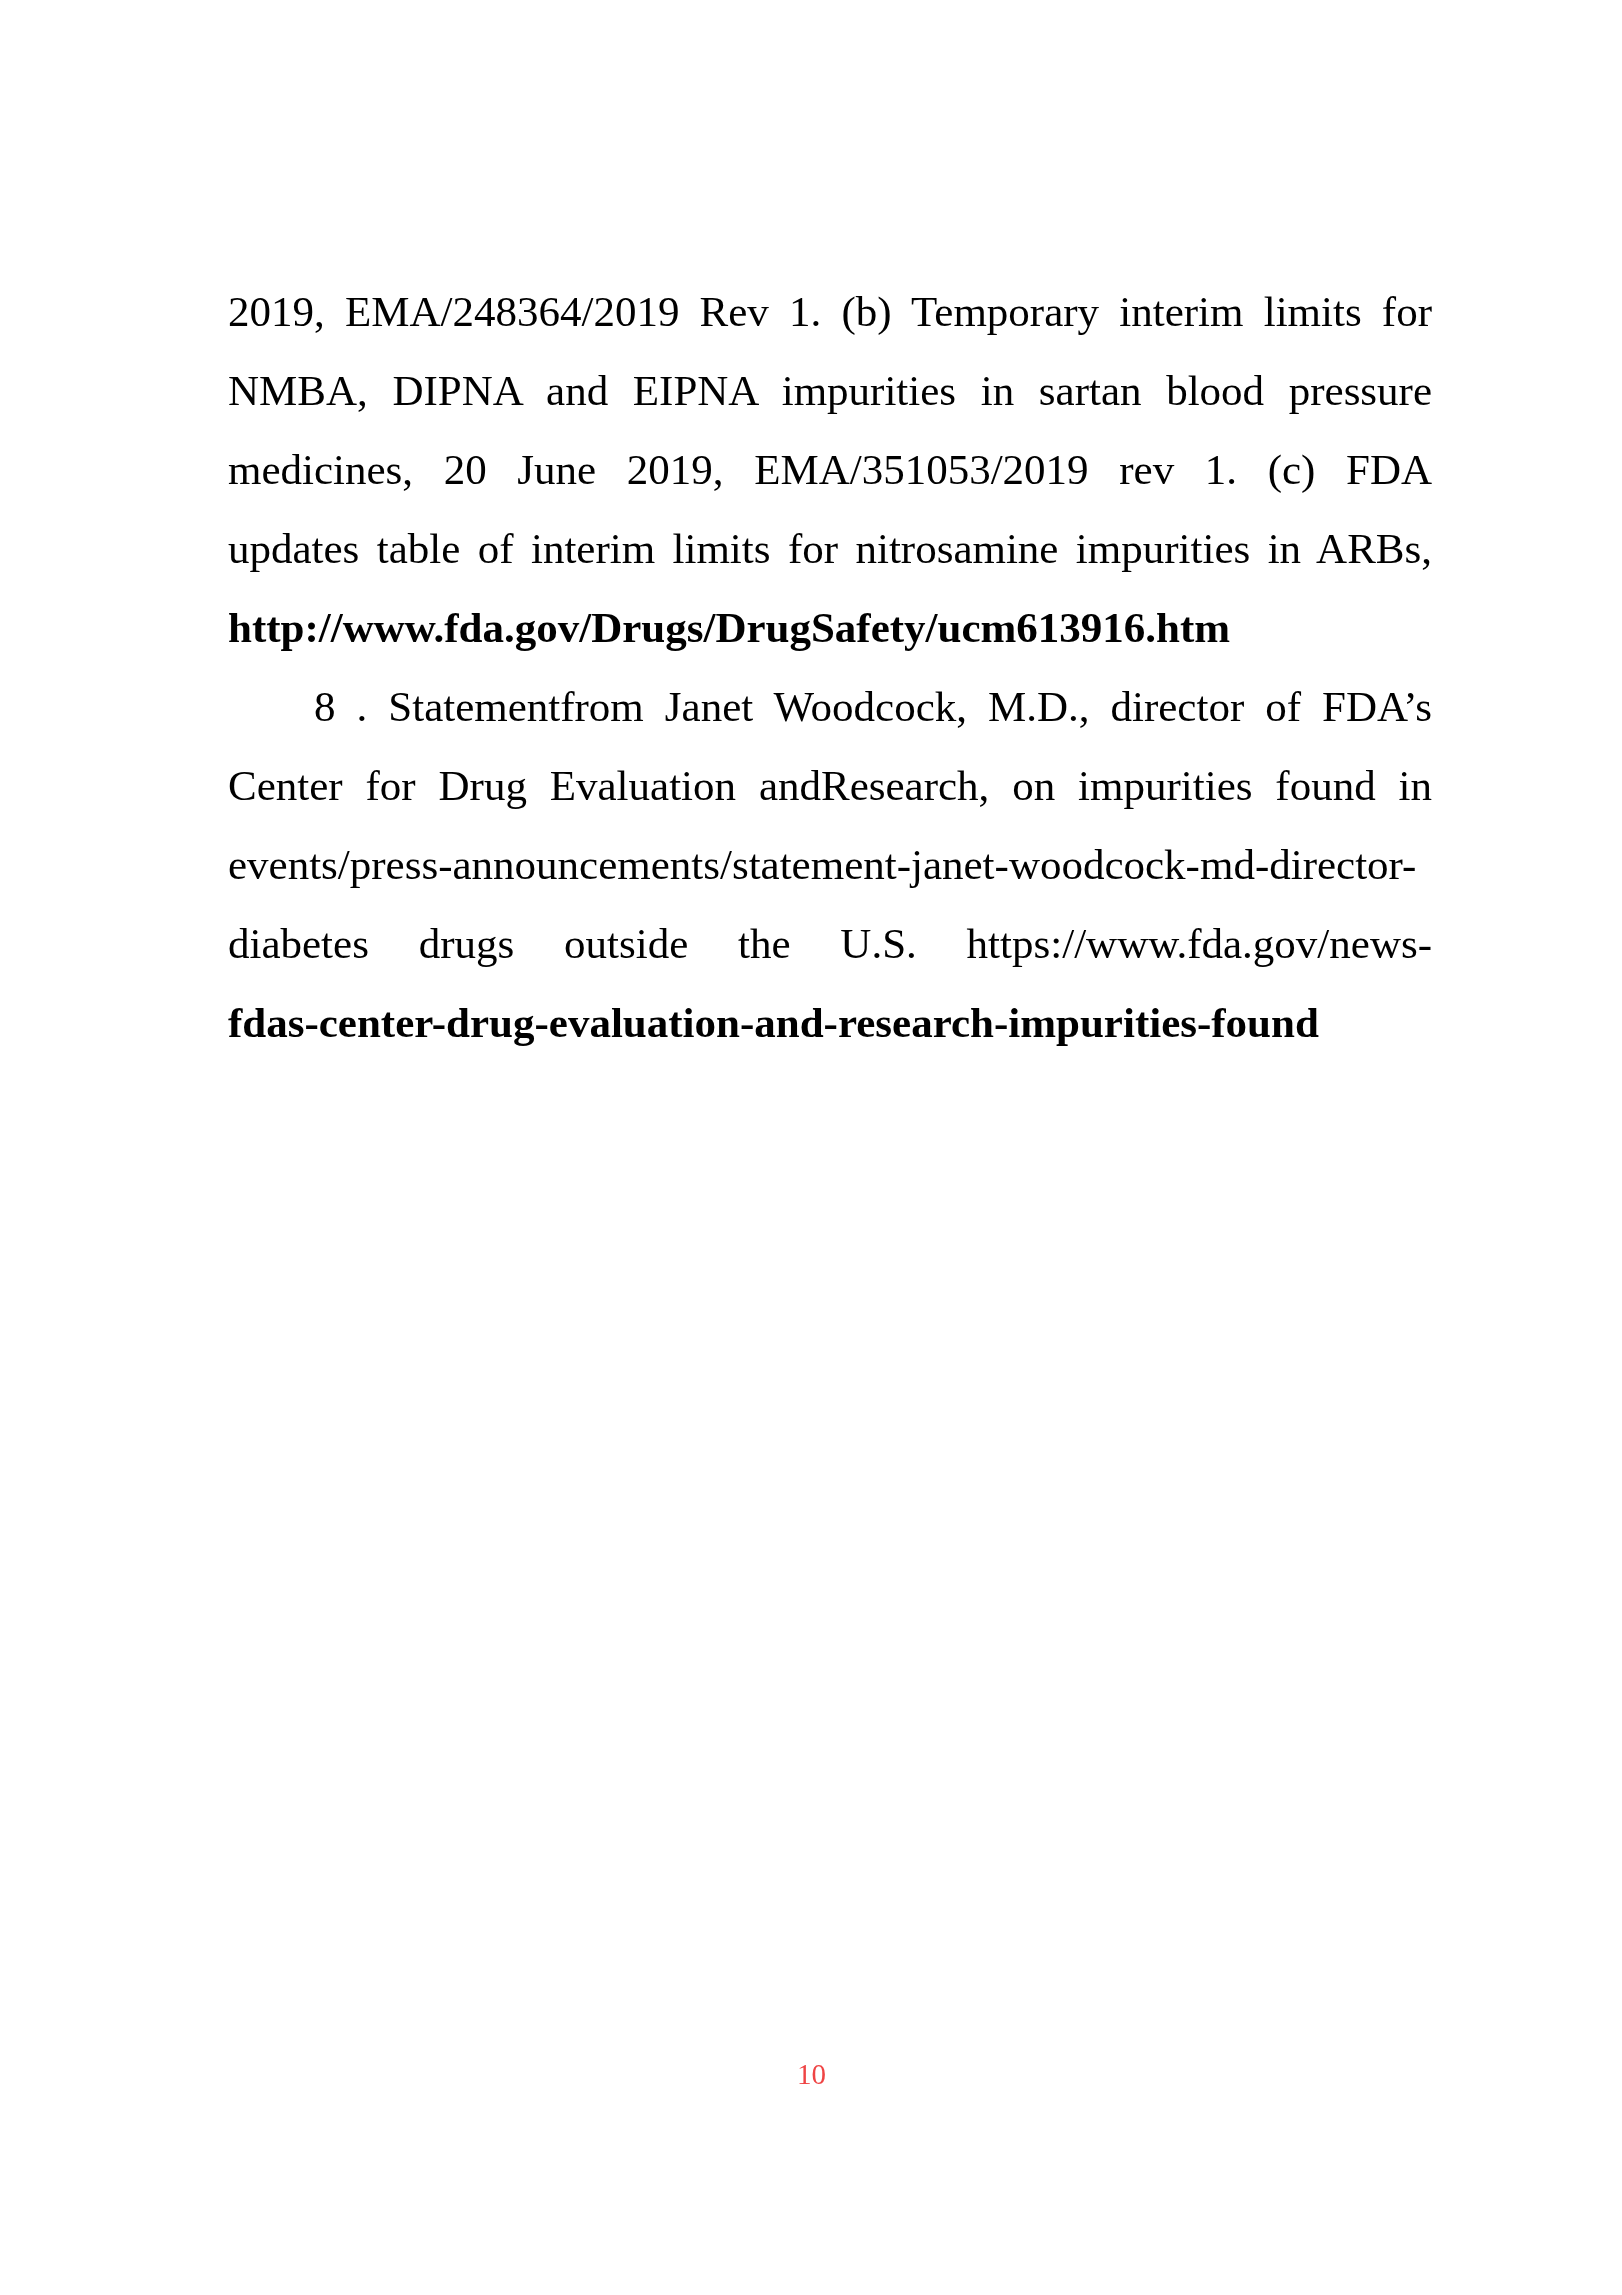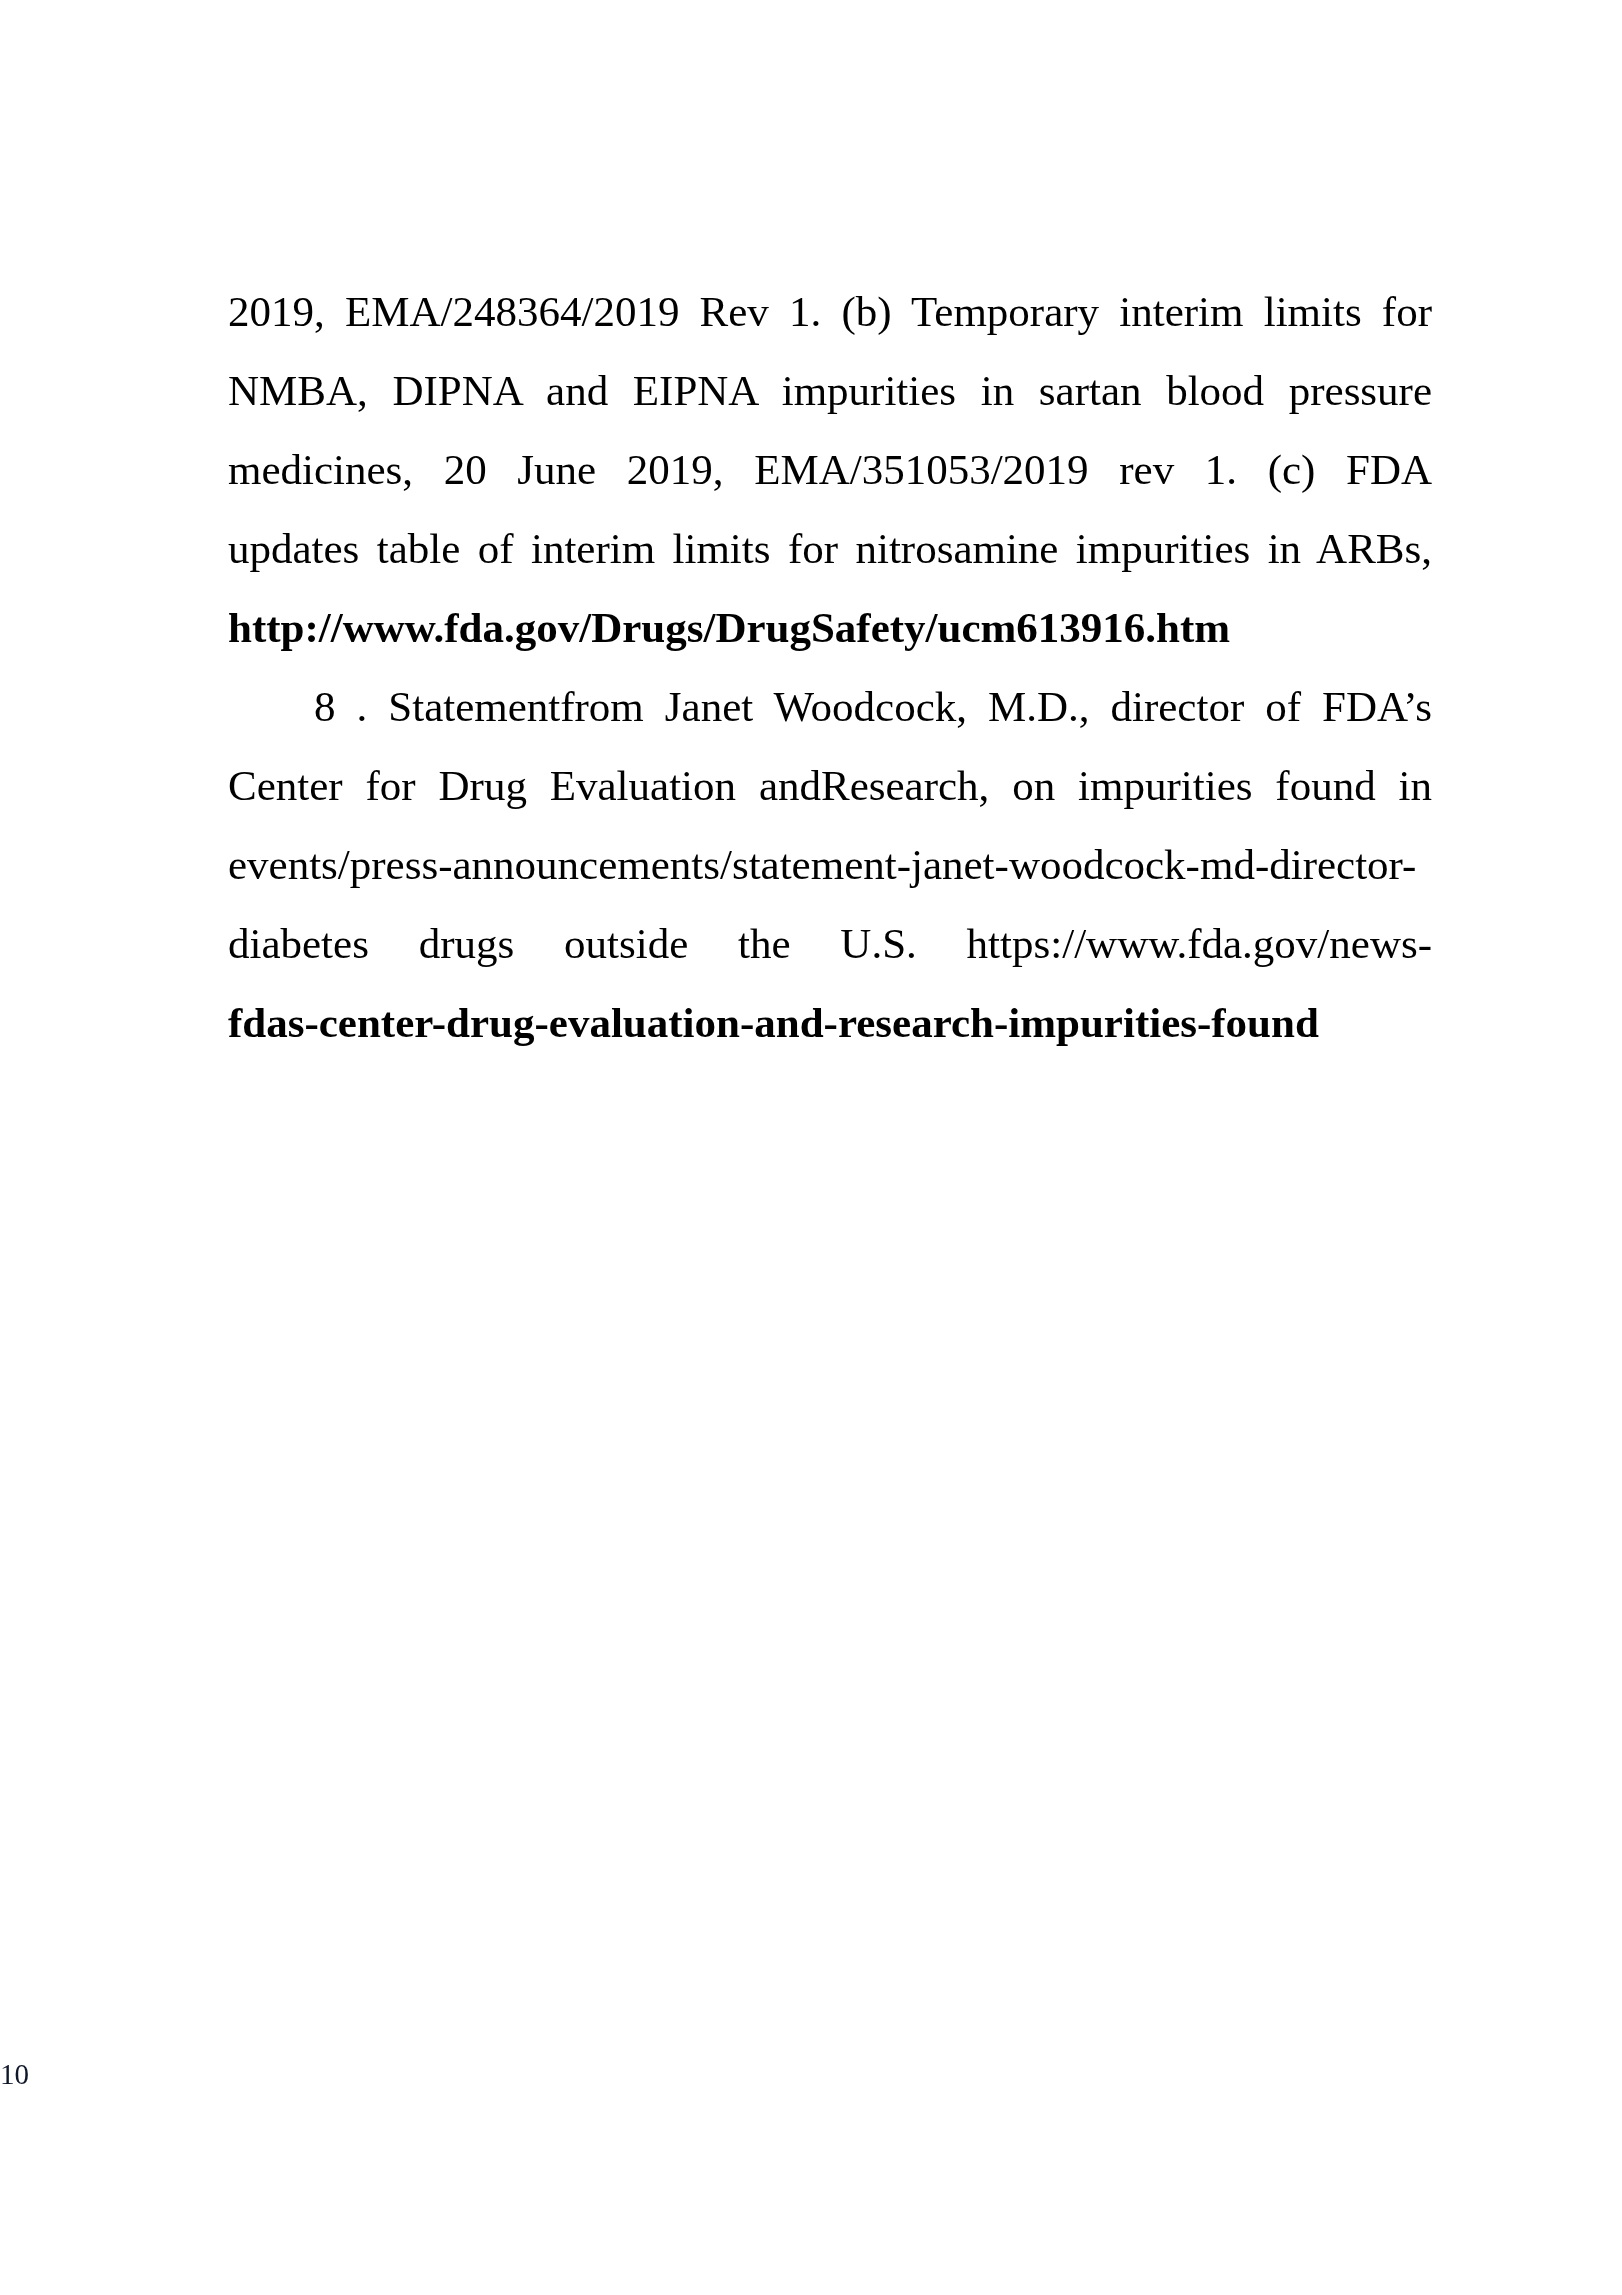--- a/index.html
+++ b/index.html
@@ -41,24 +41,25 @@
     font-weight: bold;
   }
   .line.indent {
     padding-left: 86px;
   }
   .pagenum {
     position: absolute;
     top: 2057px;
     left: 0;
     width: 1623px;
+    text-align: center;
     font-size: 29px;
     line-height: 34px;
     font-family: "Liberation Serif", "DejaVu Serif", serif;
-    color: #0f172a;
+    color: #ef4444;
   }
 </style>
 </head>
 <body>
 
 <div class="sheet">
 
   <div class="textblock">
 
     <div class="para">

